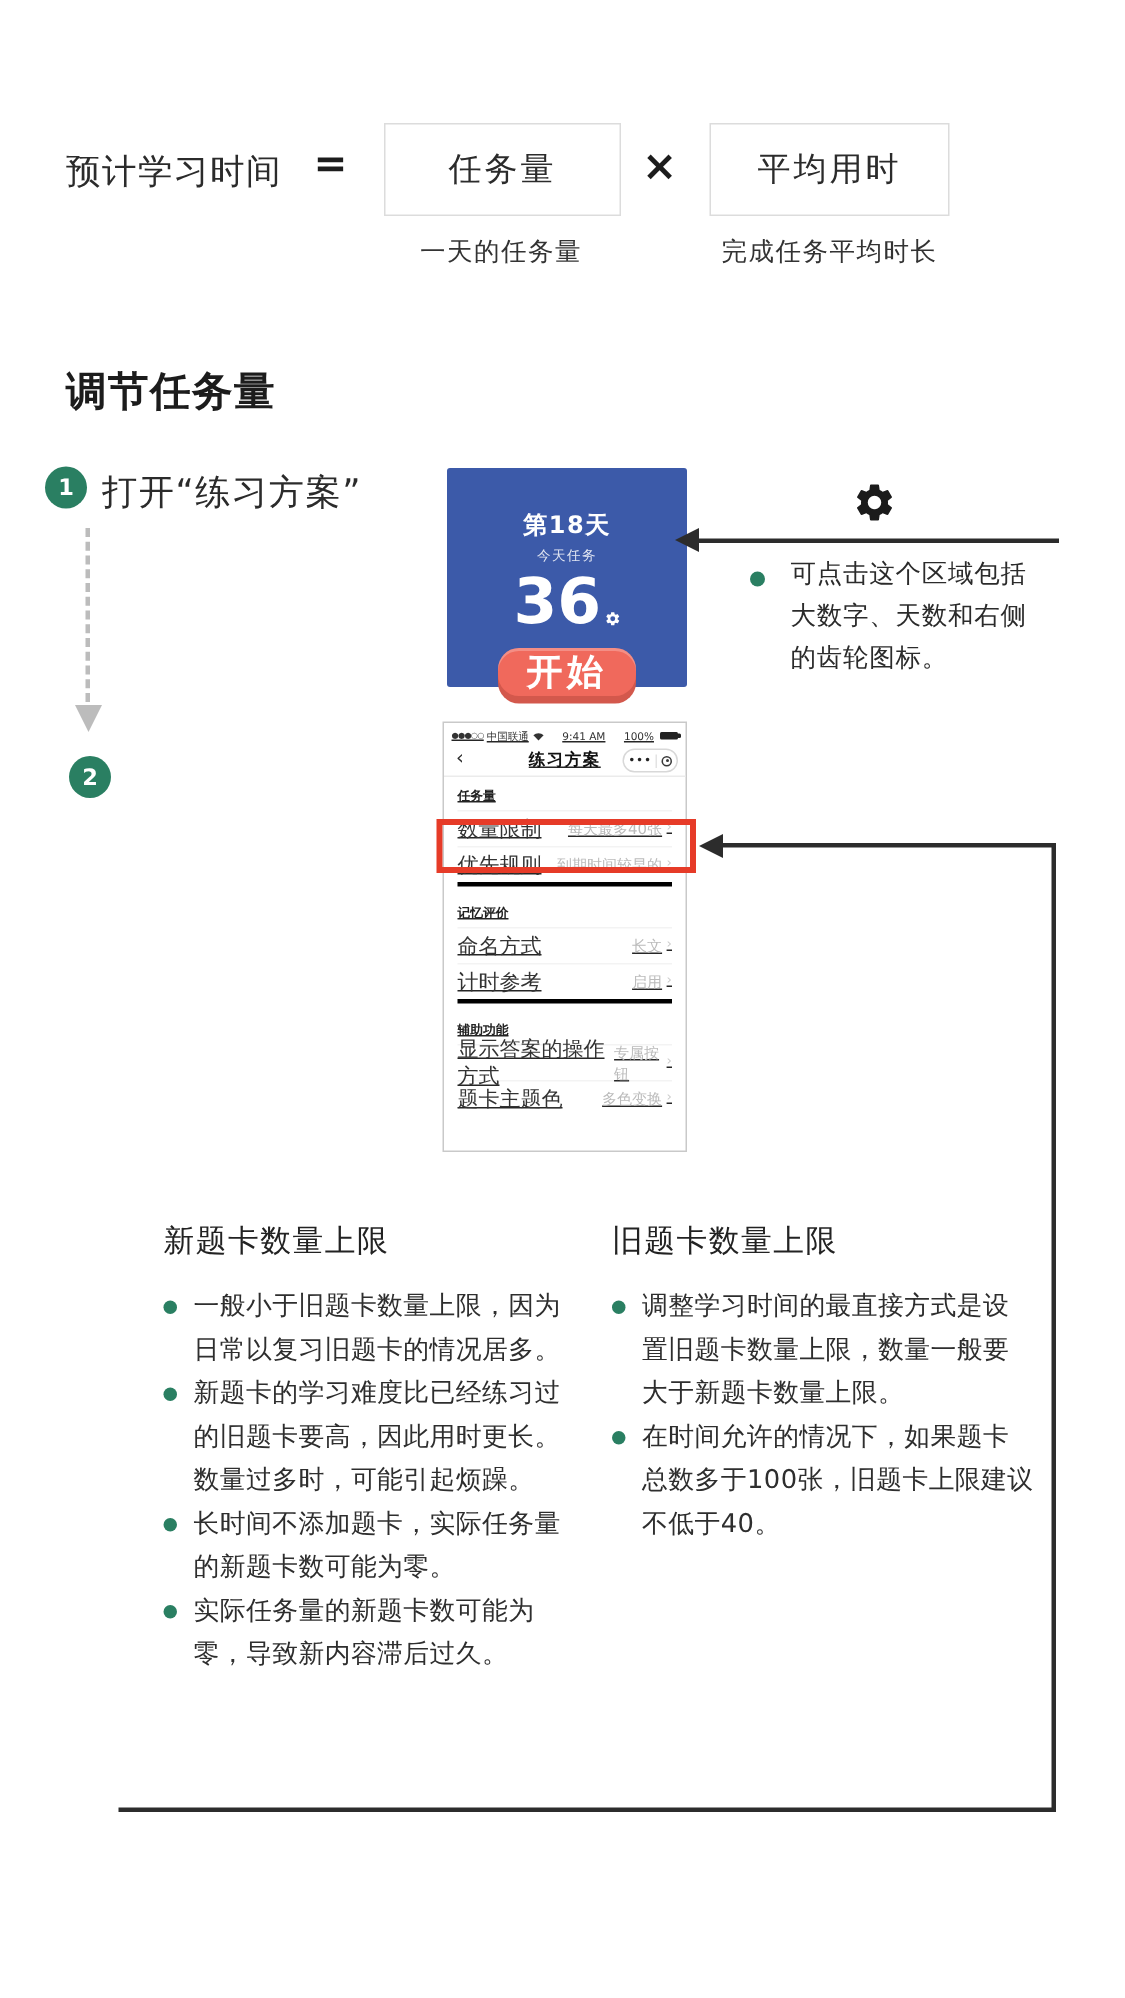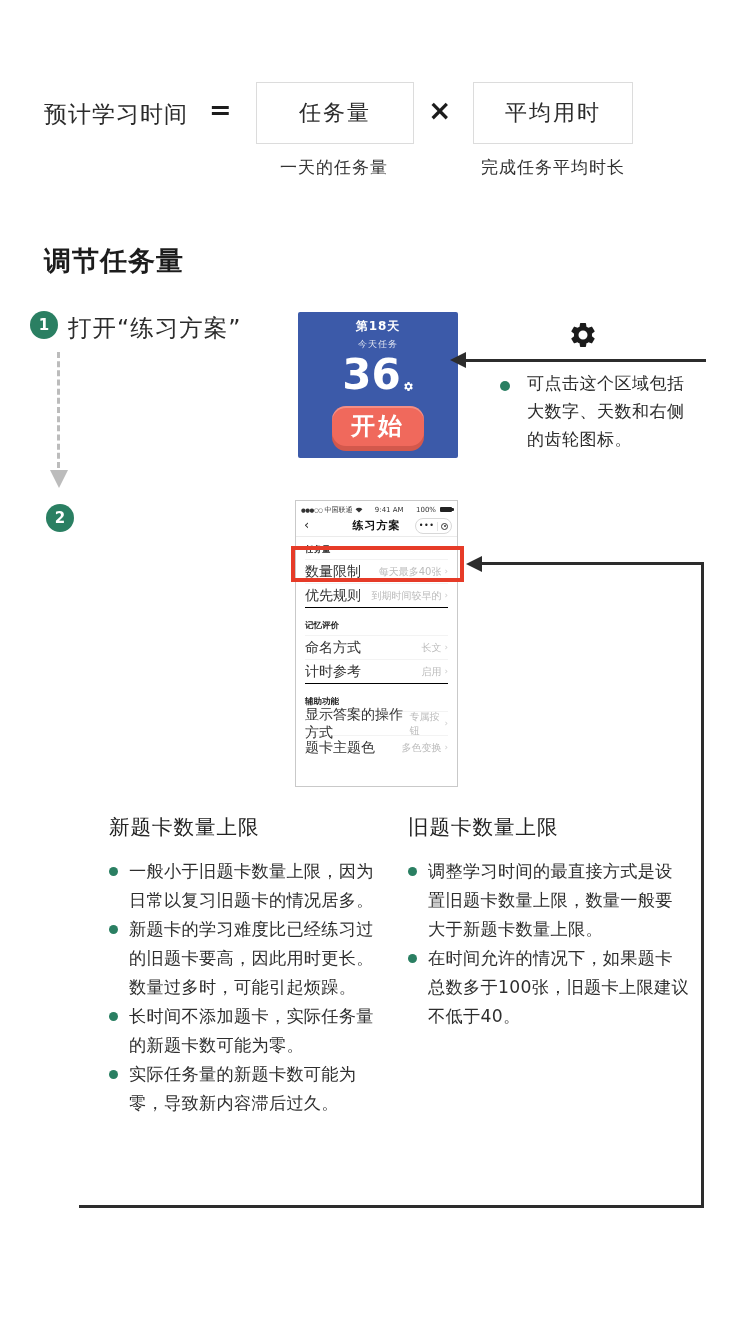--- a/index.html
+++ b/index.html
@@ -25,21 +25,21 @@
                display:flex;align-items:center;justify-content:center;font-size:15px;font-weight:700;}
   .step-label{font-size:23.5px;color:#2b2b2b;letter-spacing:1px;}
 
   
   .dash-line{width:0;height:116px;border-left:3px dashed #bcbcbc;}
   .dash-head{width:0;height:0;border-left:9px solid transparent;border-right:9px solid transparent;border-top:18px solid #bcbcbc;}
 
   
   .pcard{width:160px;height:146px;background:#3c5aa9;border-radius:2px;
          display:flex;flex-direction:column;align-items:center;color:#fff;}
-  .pcard-day{margin-top:6px;font-size:12px;font-weight:700;letter-spacing:1px;}
+  .pcard-day{margin-top:28px;font-size:16px;font-weight:700;letter-spacing:1px;}
   .pcard-sub{margin-top:3px;font-size:9px;opacity:.85;letter-spacing:1px;}
   .pcard-countrow{display:flex;align-items:flex-end;margin-top:2px;}
   .pcard-count{font-size:42px;font-weight:700;line-height:1.05;}
   .pcard-gear{margin:0 0 5px 2px;}
   .start-btn{margin-top:9px;width:92px;height:40px;border-radius:14px;background:#f0695c;
              box-shadow:0 5px 0 #d3584c, inset 0 2px 0 rgba(255,255,255,.25);
              display:flex;align-items:center;justify-content:center;
              font-size:24px;font-weight:700;color:#fff;letter-spacing:3px;cursor:pointer;}
 
   
@@ -65,21 +65,21 @@
   .ptitle{font-size:11px;font-weight:700;color:#111;letter-spacing:1px;}
   .capsule{position:absolute;right:5px;top:3px;width:35px;height:14px;border:1px solid #d8d8d8;border-radius:8px;
            display:flex;align-items:center;justify-content:space-evenly;background:#fff;}
   .cap-more{font-size:8px;color:#222;line-height:8px;letter-spacing:.5px;}
   .cap-div{width:1px;height:9px;background:#e3e3e3;}
   .cap-home{width:7px;height:7px;border:1px solid #3a3a3a;border-radius:50%;position:relative;box-sizing:border-box;}
   .cap-home::after{content:"";position:absolute;left:1.6px;top:1.6px;width:2px;height:2px;border-radius:50%;background:#3a3a3a;}
   .pbody{flex:1;padding:0 9px;}
   .pheader{height:19px;display:flex;align-items:flex-end;padding-bottom:3px;
            font-size:8.5px;font-weight:700;color:#222;}
-  .pheader.later{height:24px;border-top:1px solid #000000;}
+  .pheader.later{height:24px;border-top:3px solid #000000;}
   .prow{height:23px;display:flex;align-items:center;justify-content:space-between;border-top:1px solid #f3f3f3;cursor:pointer;}
   .plabel{font-size:14px;color:#333;font-weight:500;}
   .pright{display:flex;align-items:center;gap:3px;}
   .pvalue{font-size:10px;color:#bbb;}
   .pchev{font-size:9px;color:#ccc;line-height:9px;}
 
   .redbox{border:4px solid #e63b28;background:transparent;box-sizing:border-box;}
 
   
   .col-h{font-size:20.5px;font-weight:500;color:#222;letter-spacing:1px;}
@@ -133,21 +133,21 @@
   </span>
 
   <div class="abs head-left" style="left:450px;top:352px;"></div>
   <div class="abs line-h" style="left:466px;top:359px;width:240px;"></div>
 
   <div class="abs gdot" style="left:500px;top:381px;"></div>
   <div class="abs note-text" style="left:527px;top:369px;">可点击这个区域包括大数字、天数和右侧的齿轮图标。</div>
 
   <div class="abs step-circle" style="left:46px;top:504px;">2</div>
 
-  <div class="abs phone" style="left:295px;top:500px;">
+  <div class="abs phone" style="left:295px;top:481px;text-decoration:underline;">
     <div class="pstatus">
       <span class="seg">
         <span class="sig">●●●○○</span>
         <span>中国联通</span>
         <span>
             <svg width="8" height="6" viewBox="0 0 8 6">
               <path fill="#333" d="M4 5.6 L0.6 2.2 A4.8 4.8 0 0 1 7.4 2.2 Z"></path>
             </svg>
           </span>
       </span>

